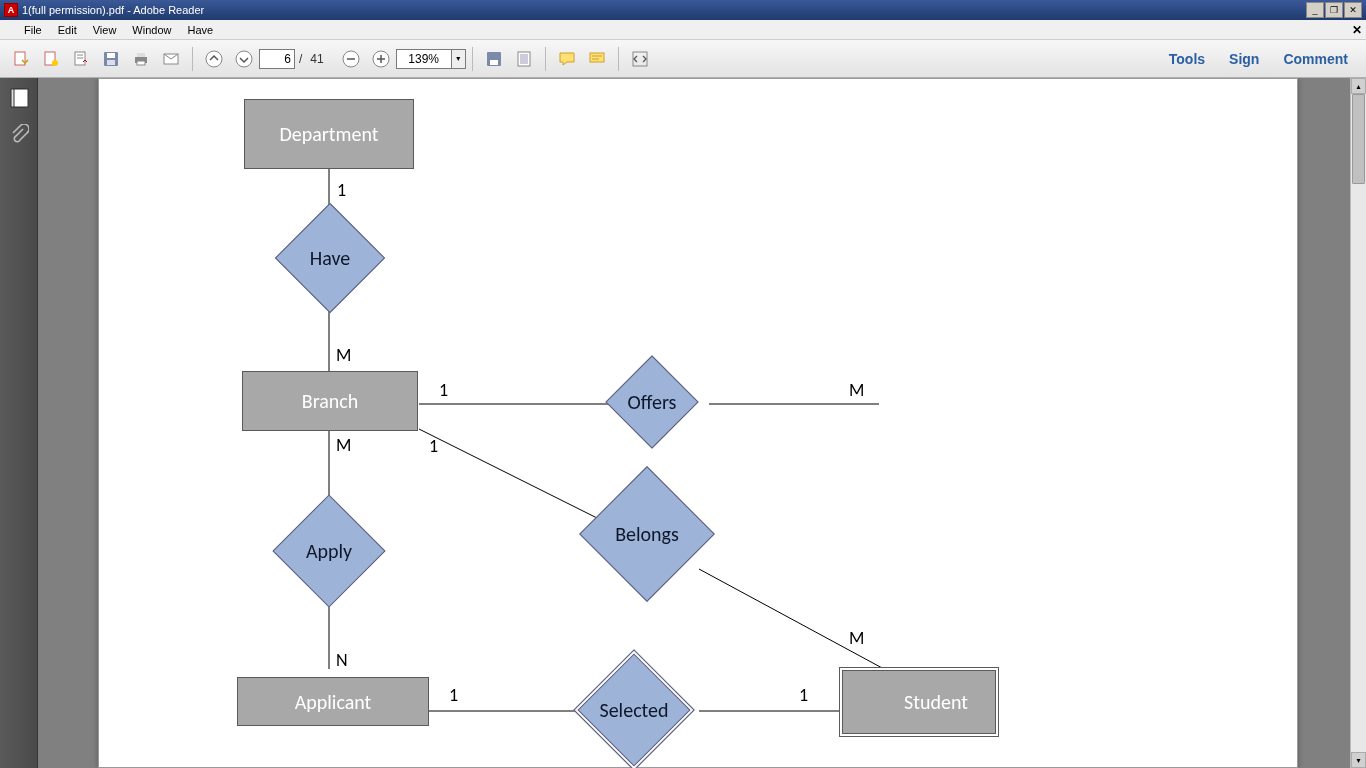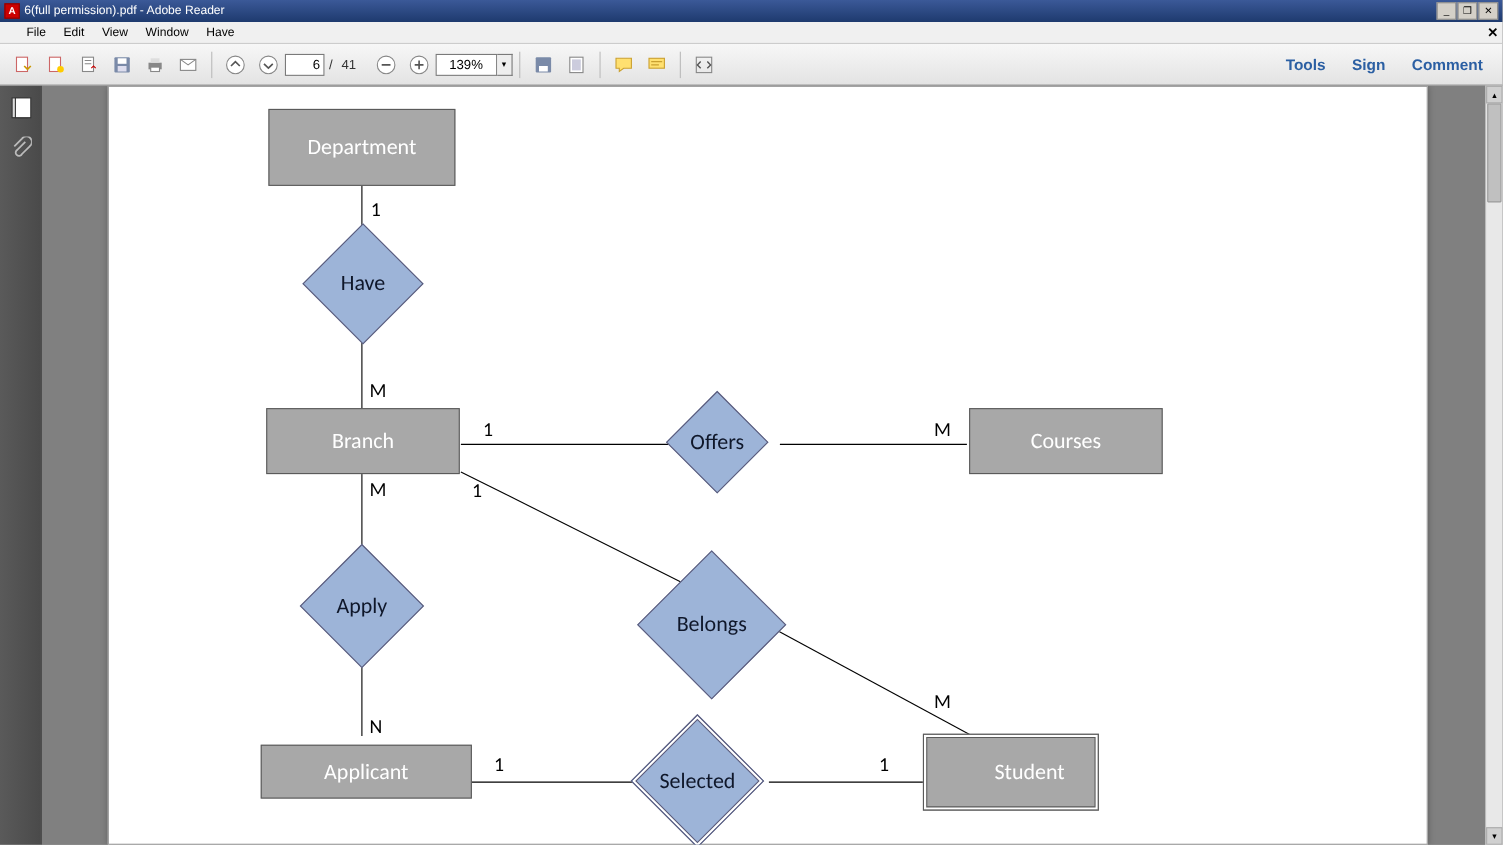--- a/index.html
+++ b/index.html
@@ -52,21 +52,21 @@
 svg.erlines line { stroke: #000; stroke-width: 1; }
 
 
 .ico svg { width: 18px; height: 18px; }
 </style>
 </head>
 <body>
 
 <div class="titlebar">
   <span class="icon">A</span>
-  <span>6(full permission).pdf - Adobe Reader</span>
+  <span>1(full permission).pdf - Adobe Reader</span>
   <span class="spacer"></span>
   <span class="winbtn">_</span>
   <span class="winbtn">❐</span>
   <span class="winbtn">✕</span>
 </div>
 
 <div class="menubar">
   <span class="mitem">File</span>
   <span class="mitem">Edit</span>
   <span class="mitem">View</span>
@@ -209,37 +209,36 @@
       <line x1="230" y1="350" x2="230" y2="440"></line>
       <line x1="230" y1="500" x2="230" y2="590"></line>
       <line x1="320" y1="350" x2="520" y2="450"></line>
       <line x1="600" y1="490" x2="785" y2="590"></line>
       <line x1="330" y1="632" x2="480" y2="632"></line>
       <line x1="600" y1="632" x2="740" y2="632"></line>
     </svg>
 
     <div class="entity" style="left:145px; top:20px; width:170px; height:70px;">Department</div>
     <div class="entity" style="left:143px; top:292px; width:176px; height:60px;">Branch</div>
-    <div class="entity" style="left:782px; top:292px; width:176px; height:60px;">Courses</div>
     <div class="entity" style="left:138px; top:598px; width:192px; height:49px;">Applicant</div>
     <div class="entity double" style="left:740px; top:588px; width:160px; height:70px;">Student</div>
 
     <div class="diamond-wrap" style="left:192px; top:140px; width:78px; height:78px;">
       <div class="diamond"></div>
         <span class="diamond-label">Have</span>
     </div>
     <div class="diamond-wrap" style="left:520px; top:290px; width:66px; height:66px;">
       <div class="diamond"></div>
         <span class="diamond-label">Offers</span>
     </div>
     <div class="diamond-wrap" style="left:190px; top:432px; width:80px; height:80px;">
       <div class="diamond"></div>
         <span class="diamond-label">Apply</span>
     </div>
-    <div class="diamond-wrap" style="left:500px; top:441px; width:96px; height:96px;">
+    <div class="diamond-wrap" style="left:500px; top:407px; width:96px; height:96px;">
       <div class="diamond"></div>
         <span class="diamond-label">Belongs</span>
     </div>
     <div class="diamond-wrap" style="left:492px; top:588px; width:86px; height:86px;">
       <div class="diamond double"></div>
         <span class="diamond-label">Selected</span>
     </div>
 
     <span class="card" style="left:238px; top:100px;">1</span>
     <span class="card" style="left:237px; top:265px;">M</span>

